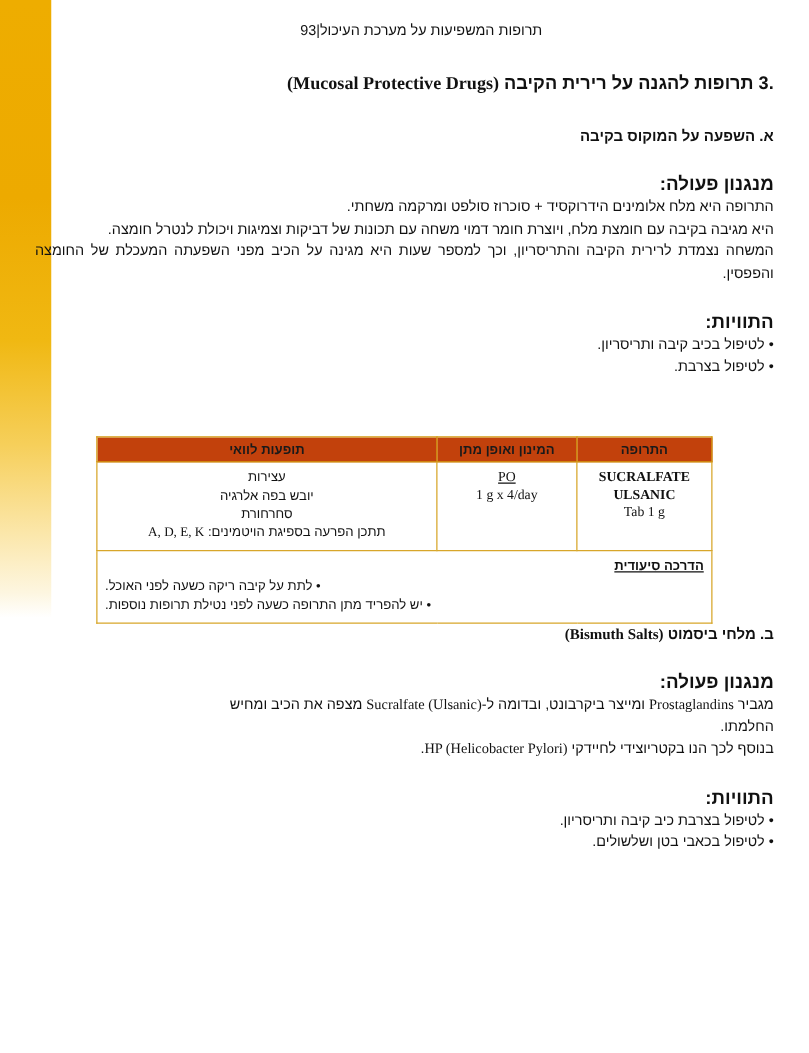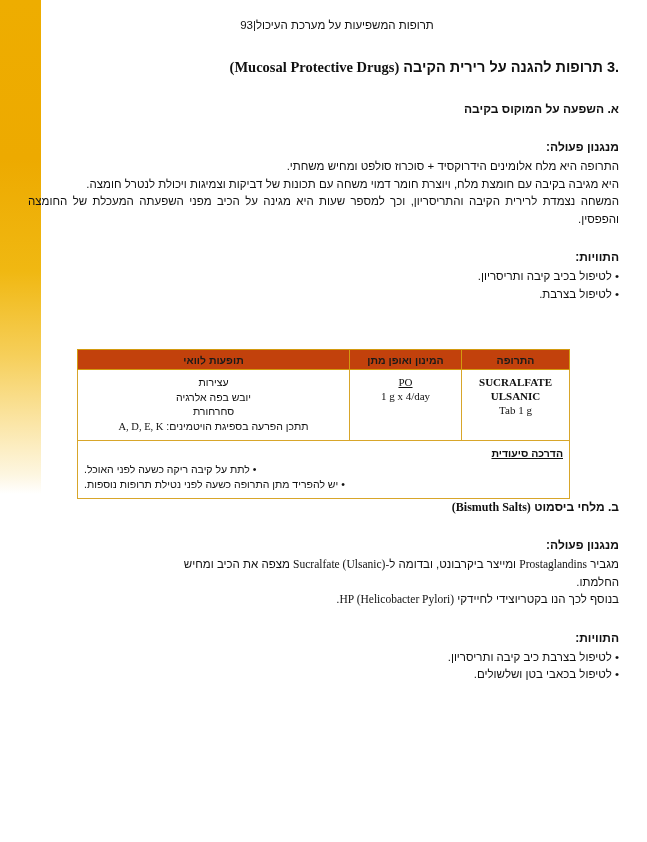--- a/index.html
+++ b/index.html
@@ -88,21 +88,21 @@
     text-align: right;
   }
   h2.subsection .lat {
     font-family: "Liberation Serif", "DejaVu Serif", serif;
     direction: ltr;
     unicode-bidi: embed;
   }
 
   h3.label {
     margin: 21px 0 0 0;
-    font-size: 12px;
+    font-size: 15px;
     font-weight: bold;
     line-height: 17px;
     text-align: right;
   }
 
   p.body-line {
     margin: 0;
     font-size: 11.5px;
     line-height: 17.5px;
     text-align: justify;
@@ -240,21 +240,21 @@
 
     <h1 class="section-title">
       <span>.3 תרופות להגנה על רירית הקיבה</span>
       <span class="lat">(Mucosal Protective Drugs)</span>
     </h1>
 
     <h2 class="subsection">א. השפעה על המוקוס בקיבה</h2>
 
     <h3 class="label">מנגנון פעולה:</h3>
 
-    <p class="body-line first">התרופה היא מלח אלומינים הידרוקסיד + סוכרוז סולפט ומחיש משחתי.</p>
+    <p class="body-line first">התרופה היא מלח אלומינים הידרוקסיד + סוכרוז סולפט ומרקמה משחתי.</p>
     <p class="body-line just">היא מגיבה בקיבה עם חומצת מלח, ויוצרת חומר דמוי משחה עם תכונות של דביקות וצמיגות ויכולת לנטרל חומצה.</p>
     <p class="body-line just">המשחה נצמדת לרירית הקיבה והתריסריון, וכך למספר שעות היא מגינה על הכיב מפני השפעתה המעכלת של החומצה והפפסין.</p>
 
     <h3 class="label">התוויות:</h3>
     <ul class="bullets">
       <li>לטיפול בכיב קיבה ותריסריון.</li>
       <li>לטיפול בצרבת.</li>
     </ul>
 
   </div>

